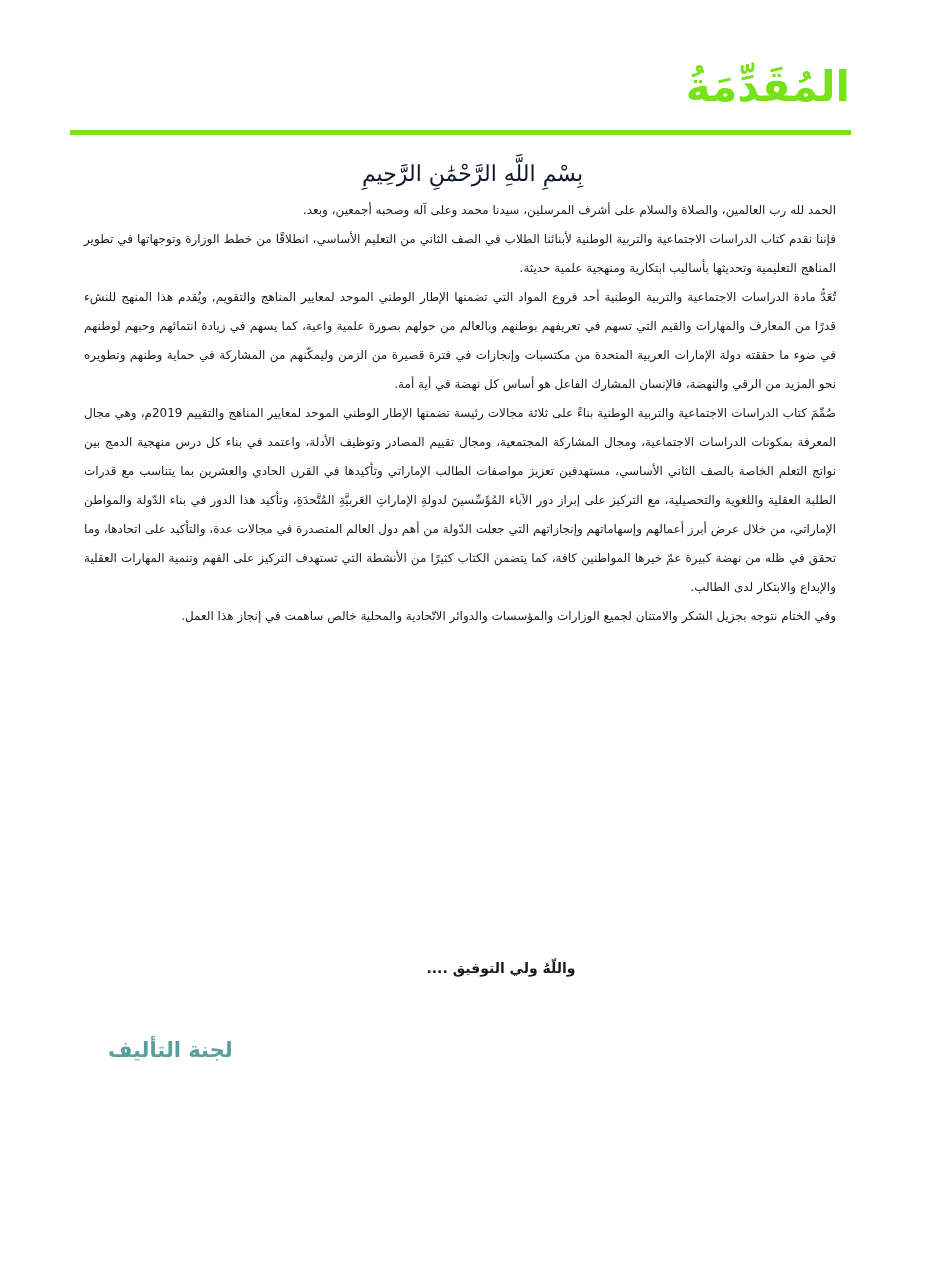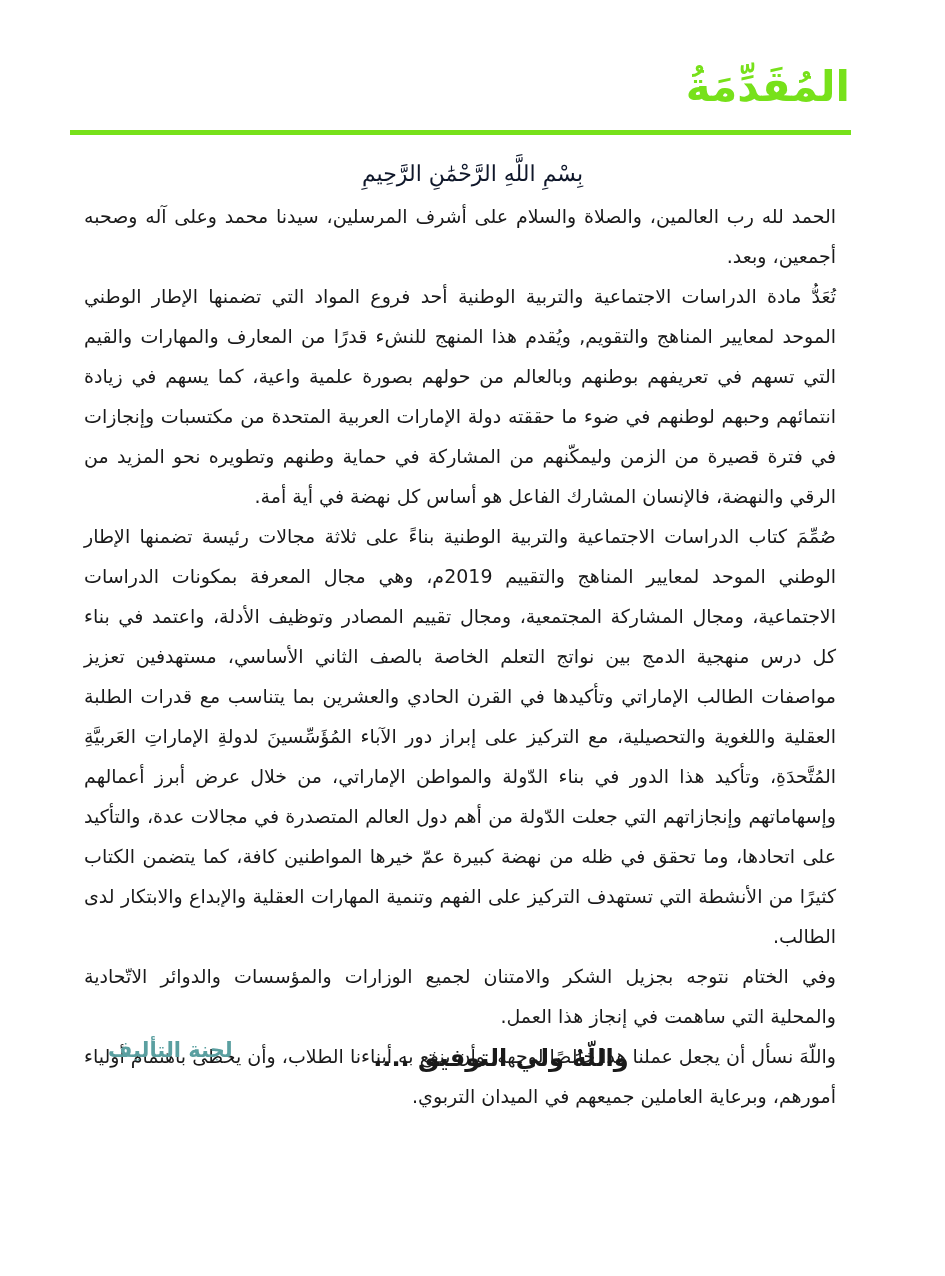--- a/index.html
+++ b/index.html
@@ -45,33 +45,33 @@
       direction: rtl;
       line-height: 1.3;
     }
     .body-text {
       position: absolute;
       top: 196px;
       left: 84px;
       width: 752px;
       direction: rtl;
       text-align: justify;
-      font-size: 19px;
-      line-height: 40px;
+      font-size: 12px;
+      line-height: 29px;
     }
     .body-text p {
       margin: 0;
     }
     .closing {
       position: absolute;
-      top: 1044px;
+      top: 960px;
       left: 0;
       width: 912px;
       text-align: center;
-      font-size: 24px;
+      font-size: 14px;
       font-weight: bold;
       direction: rtl;
       padding-left: 90px;
       box-sizing: border-box;
     }
     .signature {
       position: absolute;
       top: 1038px;
       left: 84px;
       font-size: 21px;
@@ -84,20 +84,20 @@
 </head>
 <body>
 
 <div class="title">المُقَدِّمَةُ</div>
 <div class="title-rule"></div>
 
 <div class="basmala">بِسْمِ اللَّهِ الرَّحْمَٰنِ الرَّحِيمِ</div>
 
 <div class="body-text">
   <p>الحمد لله رب العالمين، والصلاة والسلام على أشرف المرسلين، سيدنا محمد وعلى آله وصحبه أجمعين، وبعد.</p>
+  <p>فإننا نقدم كتاب الدراسات الاجتماعية والتربية الوطنية لأبنائنا الطلاب في الصف الثاني من التعليم الأساسي، انطلاقًا من خطط الوزارة وتوجهاتها في تطوير المناهج التعليمية وتحديثها بأساليب ابتكارية ومنهجية علمية حديثة.</p>
   <p>تُعَدُّ مادة الدراسات الاجتماعية والتربية الوطنية أحد فروع المواد التي تضمنها الإطار الوطني الموحد لمعايير المناهج والتقويم, ويُقدم هذا المنهج للنشء قدرًا من المعارف والمهارات والقيم التي تسهم في تعريفهم بوطنهم وبالعالم من حولهم بصورة علمية واعية، كما يسهم في زيادة انتمائهم وحبهم لوطنهم في ضوء ما حققته دولة الإمارات العربية المتحدة من مكتسبات وإنجازات في فترة قصيرة من الزمن وليمكّنهم من المشاركة في حماية وطنهم وتطويره نحو المزيد من الرقي والنهضة، فالإنسان المشارك الفاعل هو أساس كل نهضة في أية أمة.</p>
   <p>صُمِّمَ كتاب الدراسات الاجتماعية والتربية الوطنية بناءً على ثلاثة مجالات رئيسة تضمنها الإطار الوطني الموحد لمعايير المناهج والتقييم 2019م، وهي مجال المعرفة بمكونات الدراسات الاجتماعية، ومجال المشاركة المجتمعية، ومجال تقييم المصادر وتوظيف الأدلة، واعتمد في بناء كل درس منهجية الدمج بين نواتج التعلم الخاصة بالصف الثاني الأساسي، مستهدفين تعزيز مواصفات الطالب الإماراتي وتأكيدها في القرن الحادي والعشرين بما يتناسب مع قدرات الطلبة العقلية واللغوية والتحصيلية، مع التركيز على إبراز دور الآباء المُؤَسِّسينَ لدولةِ الإماراتِ العَربيَّةِ المُتَّحدَةِ، وتأكيد هذا الدور في بناء الدّولة والمواطن الإماراتي، من خلال عرض أبرز أعمالهم وإسهاماتهم وإنجازاتهم التي جعلت الدّولة من أهم دول العالم المتصدرة في مجالات عدة، والتأكيد على اتحادها، وما تحقق في ظله من نهضة كبيرة عمّ خيرها المواطنين كافة، كما يتضمن الكتاب كثيرًا من الأنشطة التي تستهدف التركيز على الفهم وتنمية المهارات العقلية والإبداع والابتكار لدى الطالب.</p>
-  <p>وفي الختام نتوجه بجزيل الشكر والامتنان لجميع الوزارات والمؤسسات والدوائر الاتّحادية والمحلية التي ساهمت في إنجاز هذا العمل.</p>
-  <p>واللّهَ نسأل أن يجعل عملنا هذا خالصًا لوجهه، وأن ينفع به أبناءنا الطلاب، وأن يحظى باهتمام أولياء أمورهم، وبرعاية العاملين جميعهم في الميدان التربوي.</p>
+  <p>وفي الختام نتوجه بجزيل الشكر والامتنان لجميع الوزارات والمؤسسات والدوائر الاتّحادية والمحلية خالص ساهمت في إنجاز هذا العمل.</p>
 </div>
 
 <div class="closing">واللّهُ ولي التوفيق ....</div>
 <div class="signature">لجنة التأليف</div>
 
 </body></html>

